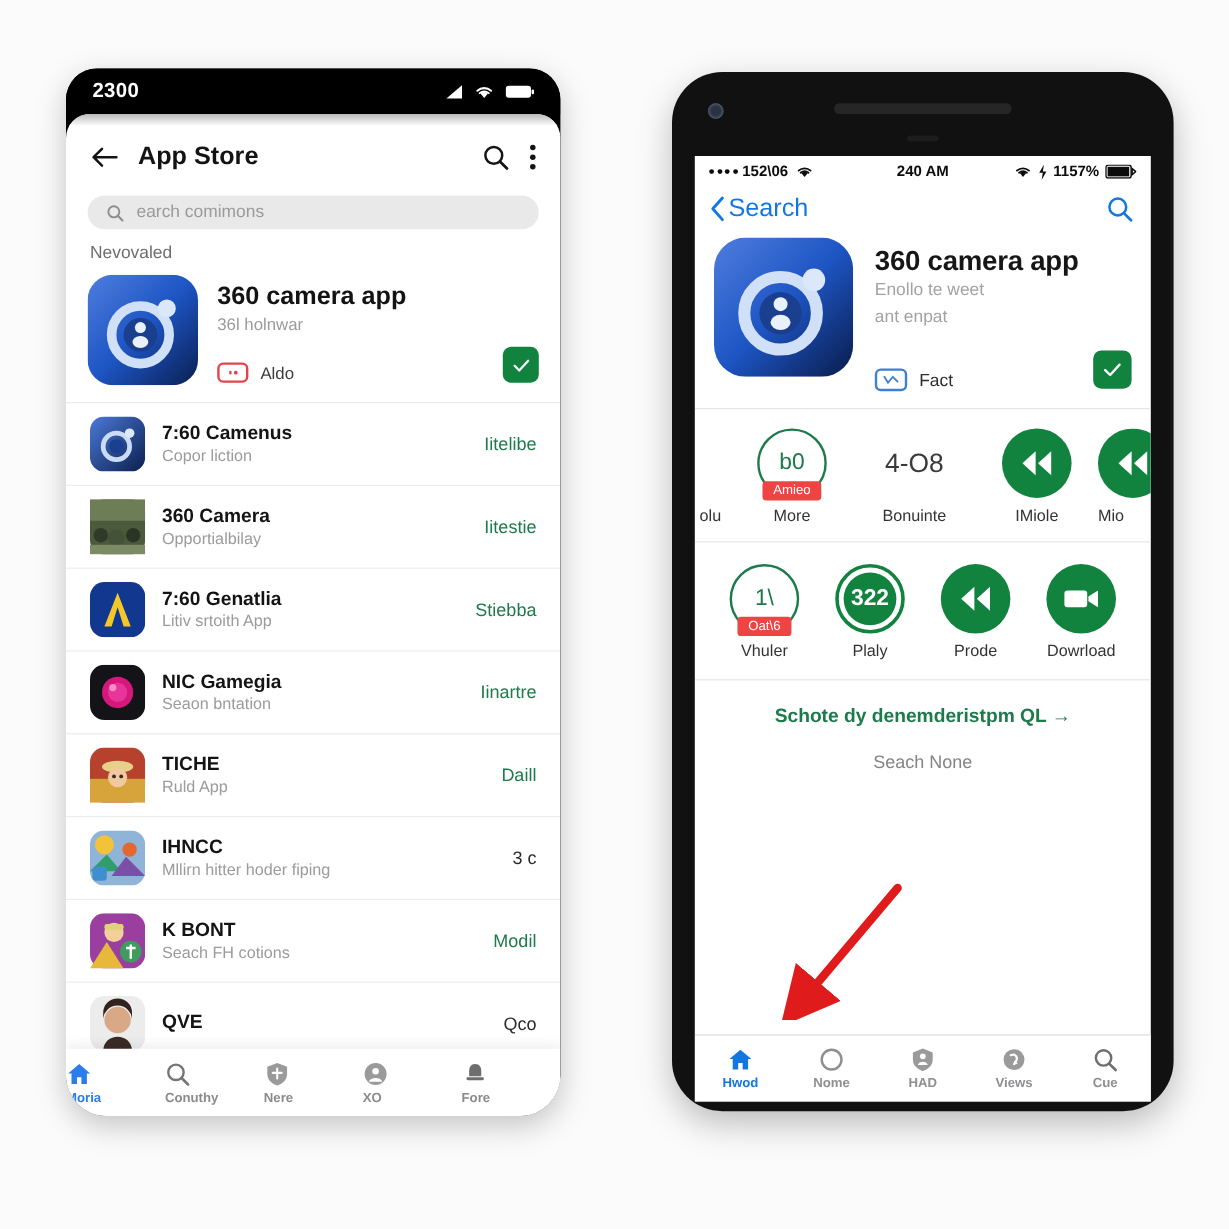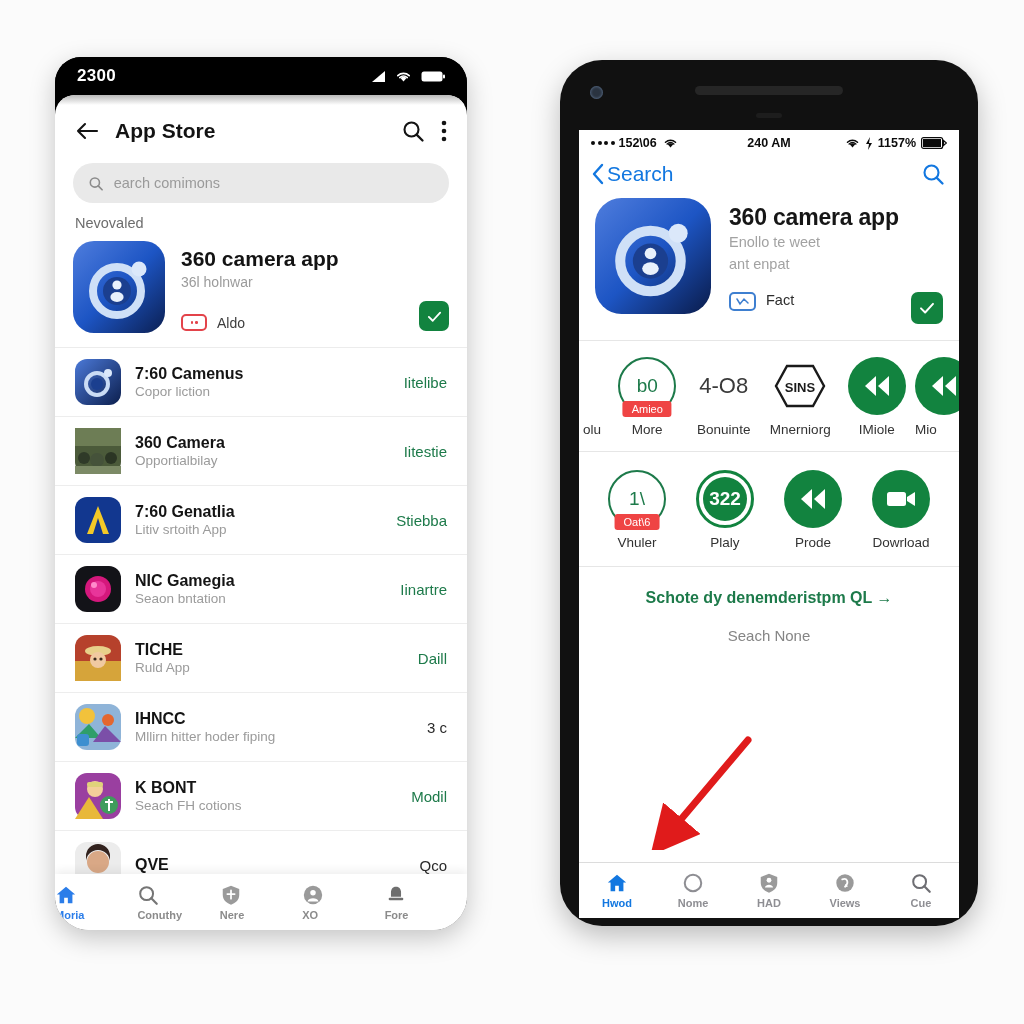--- a/index.html
+++ b/index.html
@@ -36,21 +36,21 @@
     content: ""; position: absolute; left: 0; right: 0; top: 0; height: 10px;
     background: linear-gradient(#b9b9b9, #ffffff);
   }
   .l-appbar {
     height: 62px; display: flex; align-items: center; gap: 16px;
     padding: 10px 20px 0 20px;
   }
   .l-title { font-size: 21px; font-weight: 700; color: #131313; }
   .l-appbar .spacer { margin-left: auto; }
   .l-search {
-    margin: 6px 18px 0 18px; height: 40px; background: #e9e9e9;
+    margin: 6px 18px 0 18px; height: 28px; background: #e9e9e9;
     border-radius: 20px; display: flex; align-items: center; gap: 10px;
     padding: 0 15px;
   }
   .l-search input {
     border: 0; background: transparent; outline: none;
     font-family: inherit; font-size: 14.5px; color: #7e7e7e; width: 100%;
   }
   .l-search input::placeholder { color: #9a9a9a; }
   .sec-head {
     font-size: 14.5px; color: #6d6d6d; padding: 12px 20px 6px 20px;
@@ -136,21 +136,21 @@
   .r-back { display: flex; align-items: center; gap: 3px; color: #1277e0;
     font-size: 21px; font-weight: 400; }
   .r-navbar .sp { margin-left: auto; }
 
   .r-hero { display: flex; gap: 18px; padding: 4px 16px 14px 16px;
     border-bottom: 1px solid #e6e6e6; }
   .r-hero .icon-xl { width: 116px; height: 116px; border-radius: 26px; flex: 0 0 116px; }
   .r-hero .meta { flex: 1; min-width: 0; padding-top: 6px; }
   .r-hero .name { font-size: 23px; font-weight: 700; color: #161616; letter-spacing: -.2px; }
   .r-hero .sub { font-size: 14.5px; color: #a2a2a2; line-height: 1.35; margin-top: 2px; }
-  .r-hero .tagrow { display: flex; align-items: flex-start; gap: 10px; margin-top: 18px; }
+  .r-hero .tagrow { display: flex; align-items: flex-end; gap: 10px; margin-top: 18px; }
   .tagbox-b {
     width: 27px; height: 19px; border: 2px solid #3e7fd0; border-radius: 5px;
     display: flex; align-items: center; justify-content: center;
   }
   .r-hero .tagtext { font-size: 14.5px; color: #2d2d2d; }
   .ok-btn-r { width: 32px; height: 32px; border-radius: 7px; background: #12833f;
     display: flex; align-items: center; justify-content: center; margin-left: auto;
     align-self: flex-end; margin-bottom: 2px; }
 
   .tile-row { display: flex; align-items: flex-start; padding: 16px 0 14px 0;
@@ -581,29 +581,20 @@
             <span class="num">b0</span>
             <span class="ribbon">Amieo</span>
           </div>
           <span class="cap">More</span>
         </div>
         <div class="tile">
           <span class="plain-num">4-O8</span>
           <span class="cap">Bonuinte</span>
         </div>
         <div class="tile">
-          <span class="hexmark">
-            <svg width="52" height="46" viewBox="0 0 52 46">
-              <path d="M13 3 H39 L50 23 L39 43 H13 L2 23 Z" fill="none" stroke="#1a1a1a" stroke-width="2.4"></path>
-              <text x="26" y="29" text-anchor="middle" font-family="Liberation Sans, sans-serif" font-size="13" font-weight="700" fill="#1a1a1a">SINS</text>
-            </svg>
-          </span>
-          <span class="cap">Mnerniorg</span>
-        </div>
-        <div class="tile">
           <span class="solid-circle">
             <svg width="30" height="24" viewBox="0 0 30 24">
                 <path d="M14 2 V22 L3 12 Z" fill="#fff"></path>
                 <path d="M27 2 V22 L16 12 Z" fill="#fff"></path>
               </svg>
           </span>
           <span class="cap">IMiole</span>
         </div>
         <div class="tile" style="flex:0 0 44px;overflow:hidden;align-items:flex-start;">
           <span class="solid-circle">

